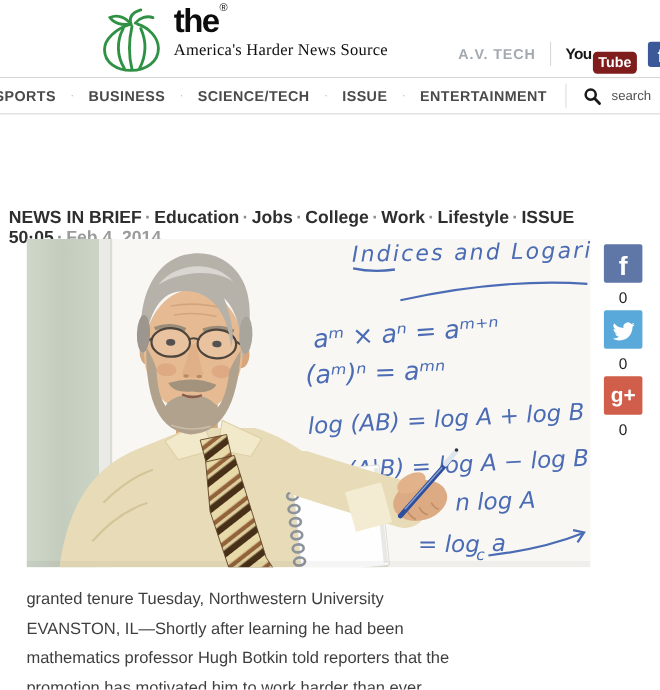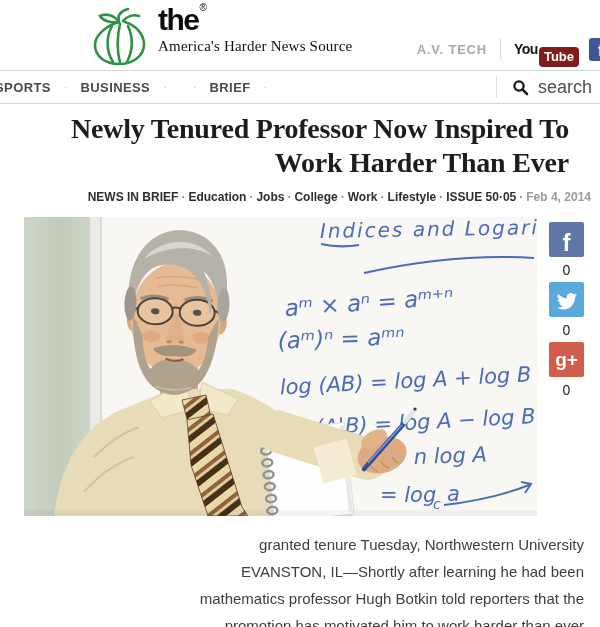--- a/index.html
+++ b/index.html
@@ -1,19 +1,19 @@
 <!DOCTYPE html>
 <html><head>
 <meta charset="utf-8">
 <style>
   * { margin:0; padding:0; box-sizing:border-box; }
   html,body { background:#fff; }
   .page {
     position:relative; width:600px; height:627px; overflow:hidden;
-    background:#fff; font-family:"Liberation Sans", sans-serif;text-align:right;
+    background:#fff; font-family:"Liberation Sans", sans-serif;
   }
   
   .header { position:absolute; top:0; left:0; width:600px; height:70px; }
   .logo-wrap { position:absolute; left:88px; top:5px; display:flex; align-items:flex-start; cursor:pointer; }
   .onion-icon { margin-top:2px; }
   .logo-text { margin-left:6px; }
   .logo-line { display:flex; align-items:flex-start; line-height:1; }
   .logo-the { font-size:30px; font-weight:800; color:#0c0c0c; letter-spacing:-1.5px; }
   .logo-onion { font-size:30px; font-weight:800; color:#0c0c0c; letter-spacing:-0.5px; margin-left:5px; }
   .logo-reg { font-size:10px; color:#0c0c0c; margin-left:1px; margin-top:-2px; }
@@ -28,27 +28,27 @@
     color:#fff; font-weight:bold; font-size:17px; display:flex; align-items:flex-end; justify-content:center; cursor:pointer; }
   
   .nav { position:absolute; top:70px; left:0; width:600px; height:34px;
     border-top:1px solid #d6d6d6; border-bottom:1px solid #d6d6d6;
     display:flex; align-items:center; }
   .nav-items { display:flex; align-items:center; margin-left:-5px; }
   .nav-item { font-size:13px; font-weight:bold; color:#4a4a4a; letter-spacing:0.4px; cursor:pointer; white-space:nowrap; }
   .nav-sep { color:#c0c0c0; font-size:11px; margin:0 13px; }
   .nav-search { position:absolute; right:8px; top:0; height:32px; display:flex; align-items:center; cursor:pointer; }
   .search-divider { width:1px; height:22px; background:#ddd; margin-right:15px; }
-  .search-label { font-size:18px; color:#4f4f4f; margin-left:9px; }
+  .search-label { font-size:12px; color:#4f4f4f; margin-left:9px; }
   
   .headline { position:absolute; left:24px; top:112px; width:545px;
     font-family:"Liberation Serif", serif; font-size:28px; line-height:34px;
     font-weight:600; color:#1d1d1d; letter-spacing:-0.2px; }
-  .meta { position:absolute; left:31px; top:190px; width:560px;
-    font-size:12px; font-weight:bold; color:#2e2e2e; }
+  .meta { position:absolute; left:8px; top:190px; width:560px;
+    font-size:16px; font-weight:bold; color:#2e2e2e; }
   .meta .sep { color:#8e8e8e; margin:0 3px; }
   .meta .tag { cursor:pointer; }
   .meta-date { color:#9b9b9b; }
   
   .photo { position:absolute; left:24px; top:217px; width:513px; height:299px; overflow:hidden; }
   .photo svg { display:block; }
   
   .share-col { position:absolute; left:549px; top:222px; width:35px; }
   .share-icon { width:35px; height:35px; border-radius:2px; display:flex; align-items:center; justify-content:center; cursor:pointer; }
   .share-icon.fb { background:#5e77a7; color:#fff; font-weight:bold; font-size:24px; align-items:flex-end; }
@@ -97,35 +97,36 @@
       <span class="fb-corner">f</span>
     </div>
   </div>
 
   <div class="nav">
     <div class="nav-items">
       <span class="nav-item">SPORTS</span>
       <span class="nav-sep">·</span>
       <span class="nav-item">BUSINESS</span>
       <span class="nav-sep">·</span>
-      <span class="nav-sep">·</span>
-      <span class="nav-item">BRIEF</span>
-      <span class="nav-sep">·</span>
+      <span class="nav-item">SCIENCE/TECH</span>
+      <span class="nav-sep">·</span>
+      <span class="nav-item">ISSUE</span>
+      <span class="nav-sep">·</span>
+      <span class="nav-item">ENTERTAINMENT</span>
     </div>
     <div class="nav-search">
       <span class="search-divider"></span>
       <svg width="17" height="17" viewBox="0 0 17 17">
         <circle cx="7" cy="7" r="4.6" fill="none" stroke="#1a1a1a" stroke-width="2.3"></circle>
         <line x1="10.6" y1="10.6" x2="15" y2="15" stroke="#1a1a1a" stroke-width="2.6" stroke-linecap="round"></line>
       </svg>
       <span class="search-label">search</span>
     </div>
   </div>
 
-  <h1 class="headline">Newly Tenured Professor Now Inspired To Work Harder Than Ever</h1>
 
   <div class="meta">
     <span class="tag">NEWS IN BRIEF</span><span class="sep">·</span><span class="tag">Education</span><span class="sep">·</span><span class="tag">Jobs</span><span class="sep">·</span><span class="tag">College</span><span class="sep">·</span><span class="tag">Work</span><span class="sep">·</span><span class="tag">Lifestyle</span><span class="sep">·</span><span>ISSUE 50·05</span><span class="sep">·</span><span class="meta-date">Feb 4, 2014</span>
   </div>
 
   <div class="photo">
     <svg width="513" height="299" viewBox="0 0 513 299">
       <defs>
         <pattern id="tieP" width="20" height="20" patternUnits="userSpaceOnUse" patternTransform="rotate(-38)">
           <rect width="20" height="20" fill="#e8d9a8"></rect>

